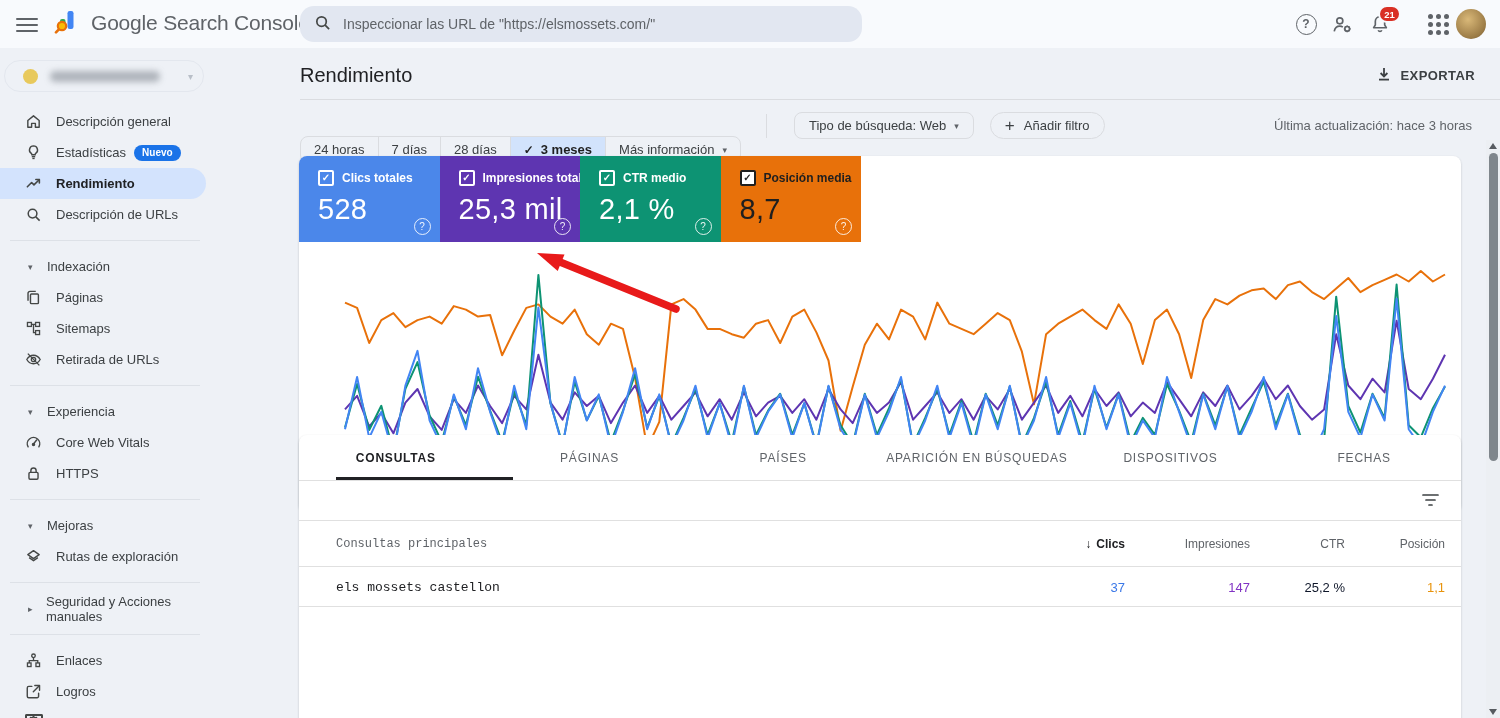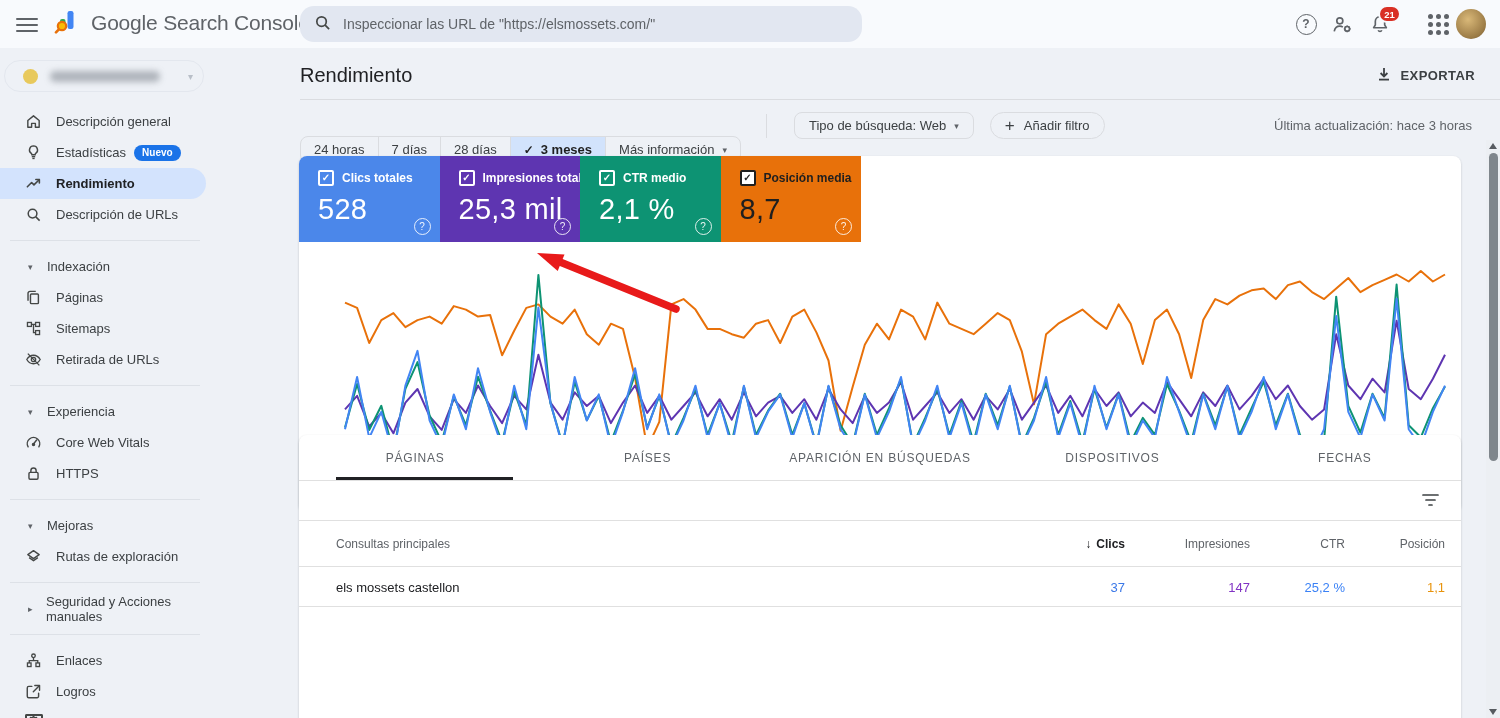--- a/index.html
+++ b/index.html
@@ -69,21 +69,21 @@
   #arrow-svg{position:absolute;left:215px;top:80px;z-index:5;pointer-events:none;}
   
   .tabs{position:absolute;left:0;top:0;right:0;height:45px;display:flex;}
   .tab{flex:1;display:flex;align-items:center;justify-content:center;font-size:12px;letter-spacing:.8px;color:#5f6368;cursor:pointer;font-weight:500;}
   .tab.active{color:#202124;font-weight:bold;}
   .tab-underline{position:absolute;left:37px;top:42px;width:177px;height:3px;background:#202124;}
   .p2-div{position:absolute;left:0;right:0;height:1px;background:#e0e0e0;}
   .filter-row{position:absolute;left:0;right:0;top:46px;height:39px;}
   .filter-ico{position:absolute;right:22px;top:12px;cursor:pointer;}
   .t-grid{position:absolute;left:0;right:0;display:flex;align-items:center;padding:0 16px 0 37px;box-sizing:border-box;}
-  .t-name{flex:1;text-align:left;}
+  .t-name{flex:1;text-align:left;font-family:Liberation Mono, monospace;}
   .t-col{width:120px;text-align:right;}
   .t-col.c2{width:125px;}
   .t-col.c3{width:95px;}
   .t-col.c4{width:100px;}
   .t-head-row{top:86px;height:46px;font-size:12px;color:#5f6368;}
   .t-head-row .sorted{color:#202124;font-weight:bold;}
   .t-head-row .arr{font-size:12px;margin-right:5px;}
   .t-data-row{top:132px;height:40px;font-size:13px;color:#202124;cursor:pointer;}
   
   .scrollbar{position:absolute;right:0;top:140px;bottom:0;width:14px;background:#eceff3;}
@@ -416,20 +416,21 @@
           <span>28/7/25</span>
           <span>4/8/25</span>
           <span>11/8/25</span>
           <span>18/8/25</span>
           <span>25/8/25</span>
         </div>
     </div>
 
     <div class="panel" id="panel2">
       <div class="tabs" id="tabs">
+          <div class="tab active">CONSULTAS</div>
           <div class="tab">PÁGINAS</div>
           <div class="tab">PAÍSES</div>
           <div class="tab">APARICIÓN EN BÚSQUEDAS</div>
           <div class="tab">DISPOSITIVOS</div>
           <div class="tab">FECHAS</div>
         </div>
       <div class="tab-underline"></div>
       <div class="p2-div" style="top:45px"></div>
       <div class="filter-row">
         <span class="filter-ico">
@@ -446,21 +447,21 @@
         <span class="t-col sorted"><span class="arr">↓</span><span>Clics</span></span>
         <span class="t-col c2">Impresiones</span>
         <span class="t-col c3">CTR</span>
         <span class="t-col c4">Posición</span>
       </div>
       <div class="p2-div" style="top:131px"></div>
       <div class="t-grid t-data-row">
         <span class="t-name">els mossets castellon</span>
         <span class="t-col" id="v-clics" style="color: rgb(59, 120, 231);">37</span>
         <span class="t-col c2" id="v-impr" style="color: rgb(129, 51, 196);">147</span>
-        <span class="t-col c3" id="v-ctr" style="color: #3b82f6;">25,2 %</span>
+        <span class="t-col c3" id="v-ctr" style="color: #0f172a;">25,2 %</span>
         <span class="t-col c4" id="v-pos" style="color: rgb(232, 147, 12);">1,1</span>
       </div>
       <div class="p2-div" style="top:171px"></div>
     </div>
   </div>
 
   <div class="scrollbar">
     <div class="sb-up"></div>
     <div class="sb-thumb"></div>
     <div class="sb-down"></div>

